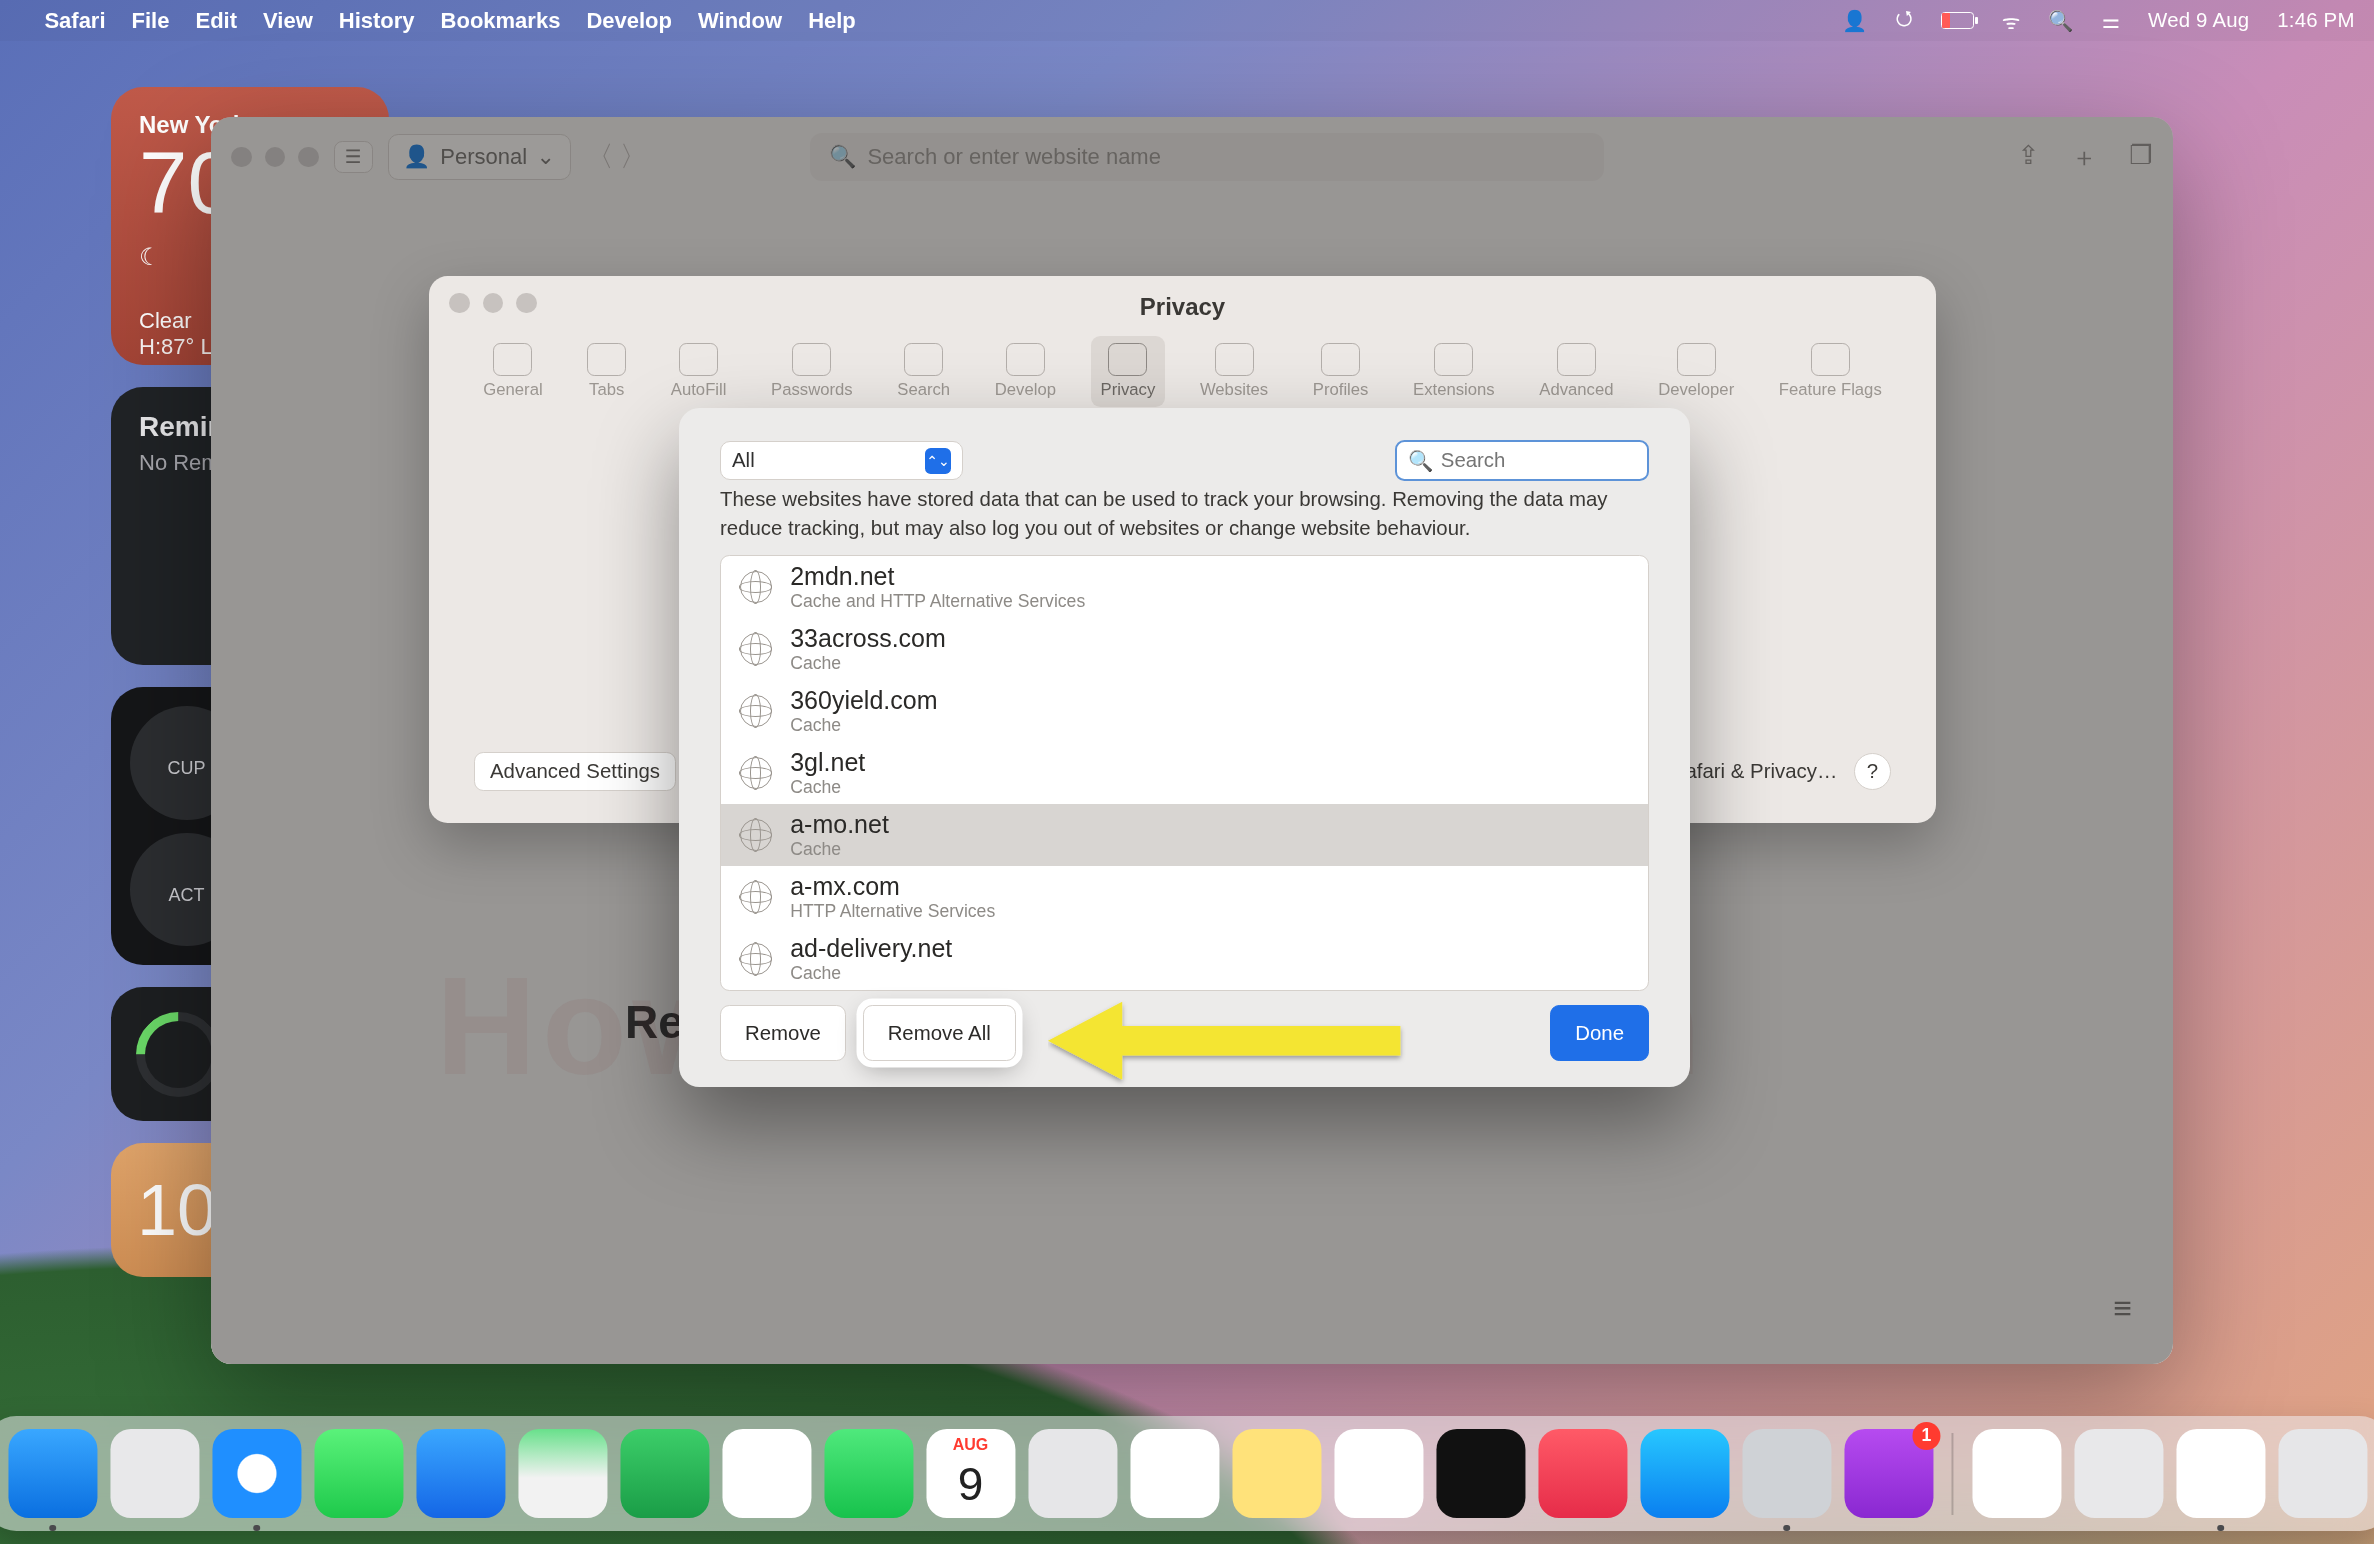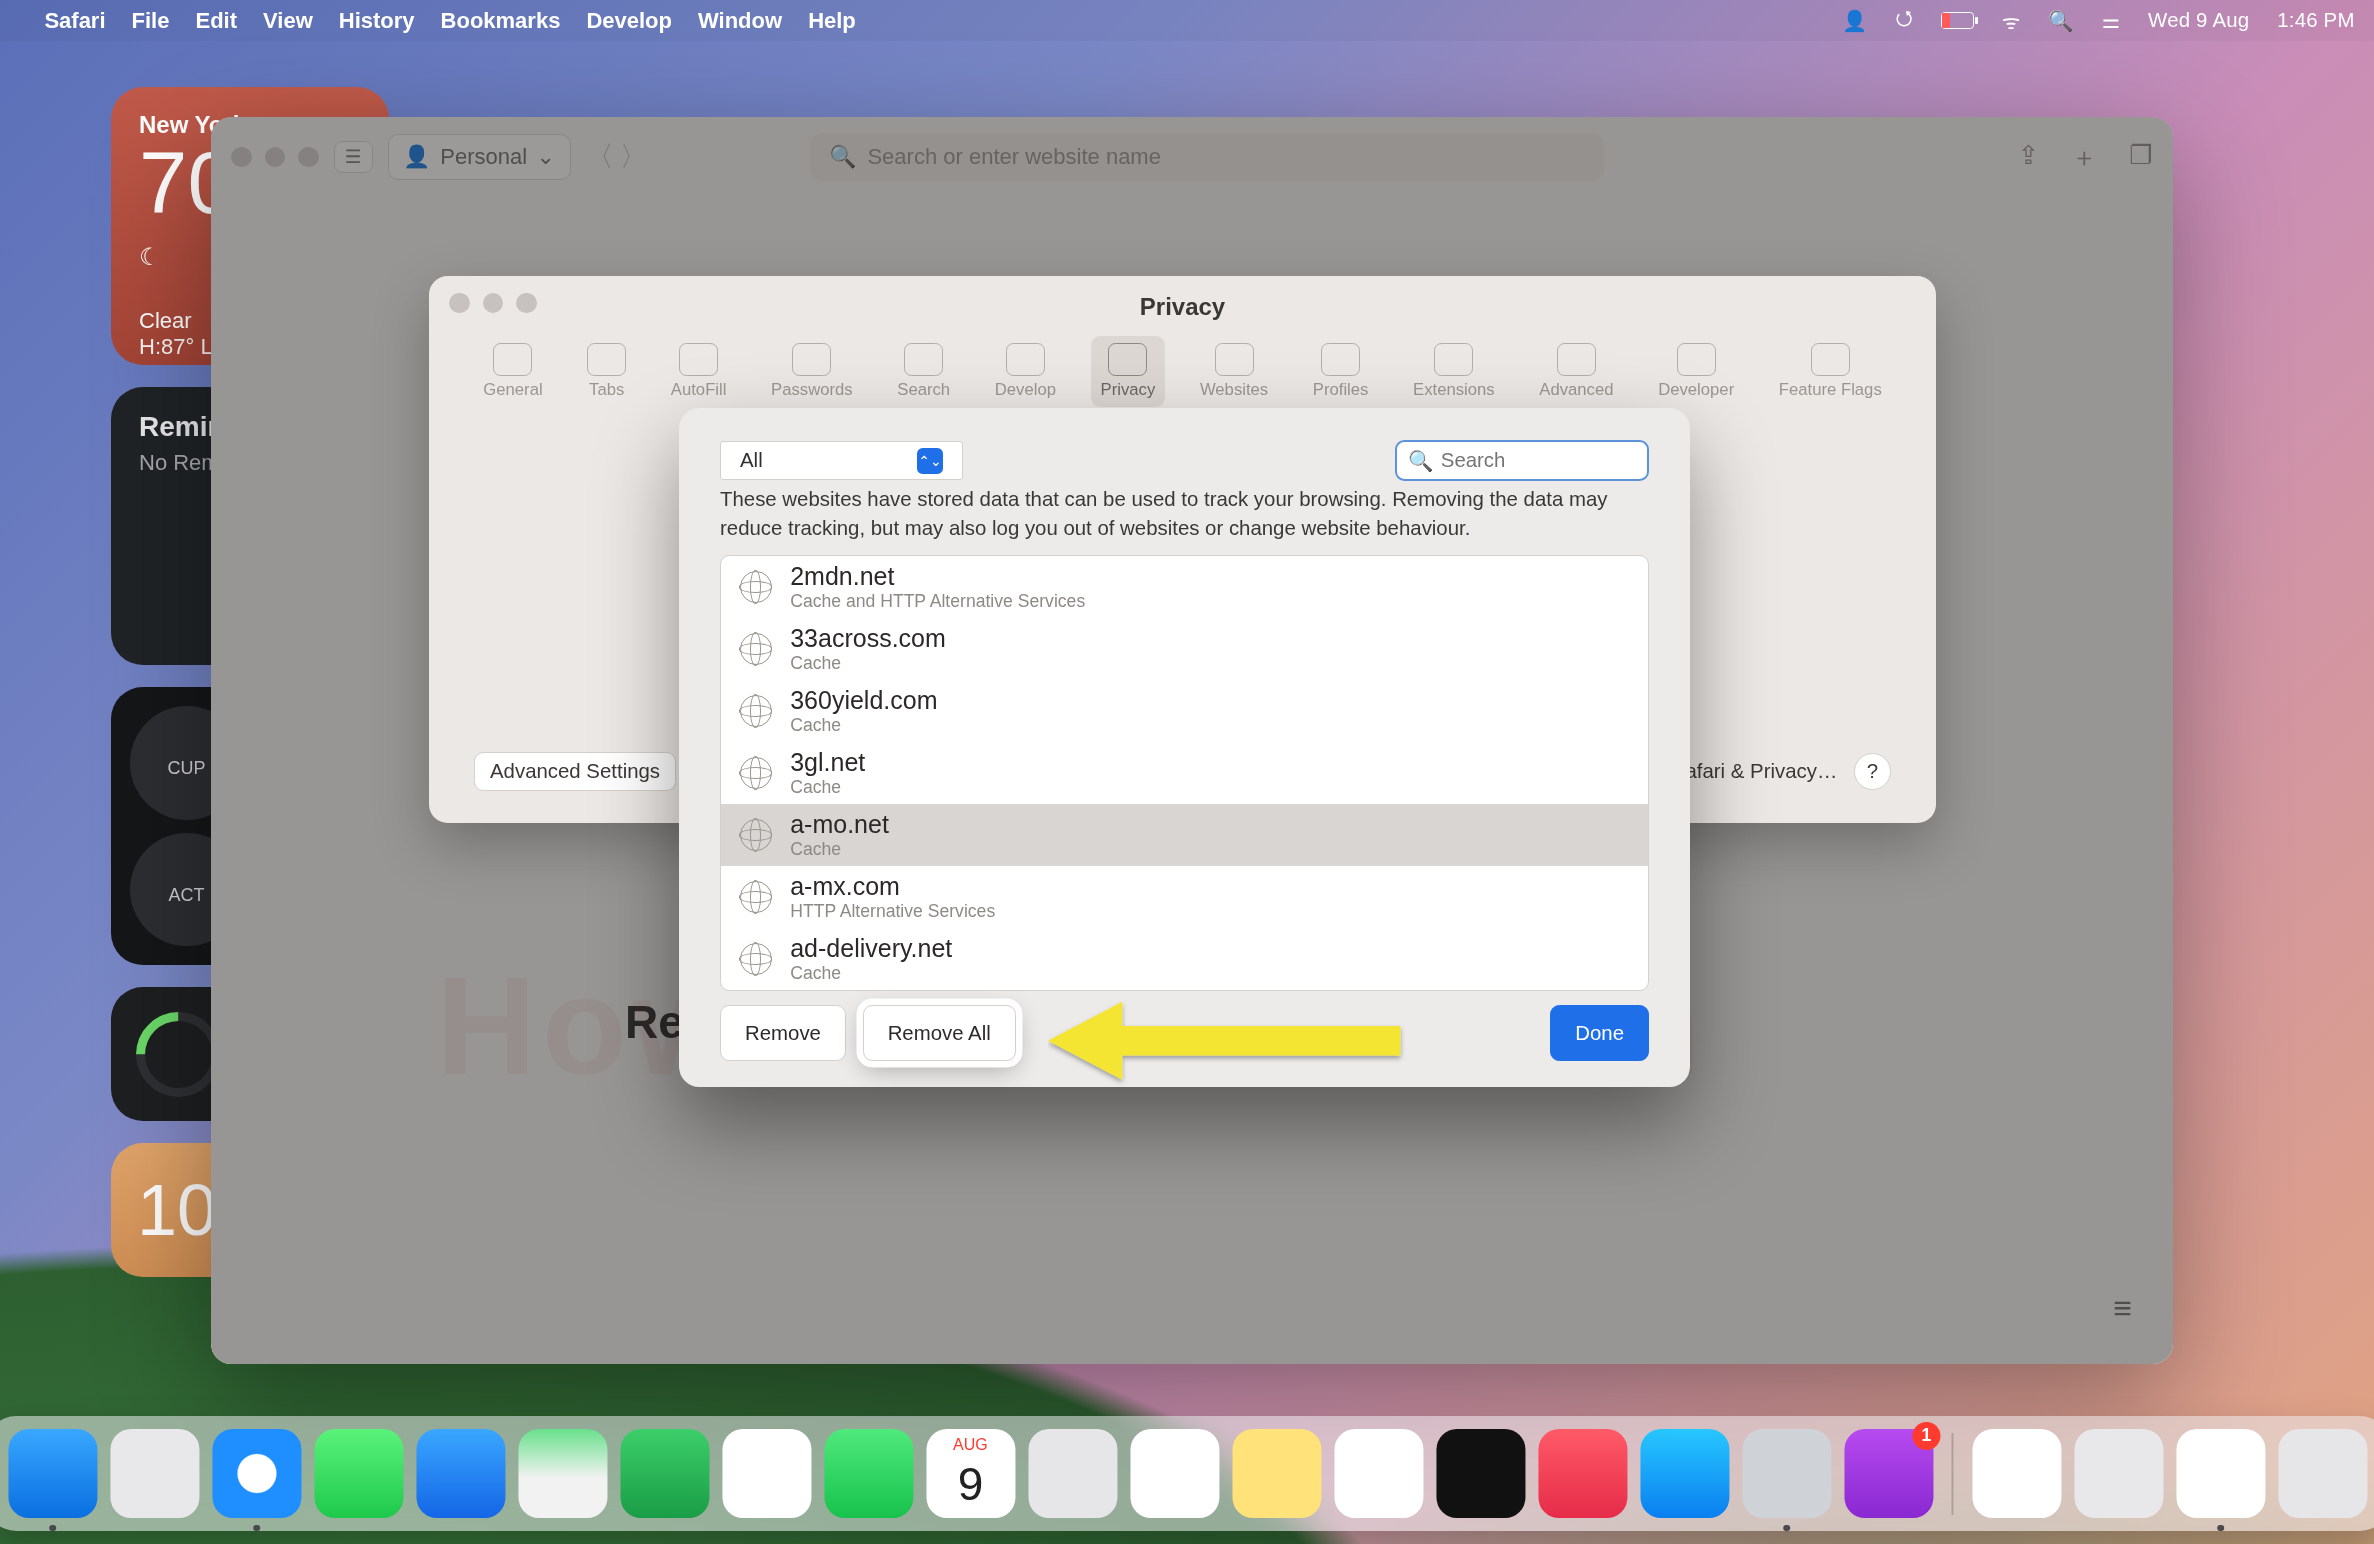--- a/index.html
+++ b/index.html
@@ -58,21 +58,21 @@
 .prefs .tab{display:flex;flex-direction:column;align-items:center;gap:3.7px;color:#9b9691;font-size:16.7px;padding:7.4px 9.3px;border-radius:9.3px}
 .prefs .tab.sel{background:#dcd7d3;color:#6b6763}
 .prefs .tab .ico{width:39px;height:33px;border:1.9px solid currentColor;border-radius:7.4px;opacity:.7}
 .prefs .bot{position:absolute;left:45px;bottom:32px;right:45px;display:flex;align-items:center}
 .prefs .pill{height:39px;padding:0 15px;border-radius:9.3px;background:#fff;border:0.9px solid #d5d0cb;font-size:20.4px;color:#3b3936;display:flex;align-items:center}
 .prefs .about{margin-left:auto;color:#3b3936;font-size:20.4px;margin-right:16.7px}
 .prefs .help{width:37px;height:37px;border-radius:50%;background:#fff;border:0.9px solid #d5d0cb;display:flex;align-items:center;justify-content:center;font-size:20.4px;color:#3b3936}
 
 .sheet{position:absolute;left:679px;top:408px;width:1011px;height:679px;border-radius:20.4px;background:#ecebea;z-index:9;box-shadow:0 37px 83px rgba(0,0,0,.4);padding:32px 41px 28px}
 .sheet .row1{display:flex;align-items:center;gap:18.6px}
-.sheet .filter{width:243px;height:39px;border-radius:3px;background:#fff;border:0.9px solid #d5d0cb;font-size:20.4px;color:#303030;padding:0 19px;display:flex;align-items:center;justify-content:space-between}
+.sheet .filter{width:243px;height:39px;border-radius:10px;background:#fff;border:0.9px solid #d5d0cb;font-size:20.4px;color:#303030;padding:0 11px;display:flex;align-items:center;justify-content:space-between}
 .sheet .filter .chev{width:26px;height:26px;border-radius:5.6px;background:#1f6fe8;color:#fff;display:flex;align-items:center;justify-content:center;font-size:14px}
 .sheet .search{margin-left:auto;width:254px;height:41px;border-radius:9.3px;border:2.8px solid #5d93d8;background:#fff;display:flex;align-items:center;padding:0 11px;gap:7.4px;color:#8d8a86;font-size:20.4px}
 .sheet .search input{border:none;outline:none;font-size:20.4px;flex:1;background:transparent;color:#303030}
 .sheet .desc{margin-top:4px;font-size:20.4px;line-height:1.4;color:#3a3835}
 .list{margin-top:13px;border:0.9px solid #d5d0cb;border-radius:9.3px;background:#fff;height:436px;overflow:hidden}
 .li{display:flex;align-items:center;gap:18.6px;padding:9.3px 18.6px;height:62px}
 .li.sel{background:#d8d5d2}
 .li .globe{width:32px;height:32px;border-radius:50%;border:1.9px solid #9a958f;position:relative;flex:0 0 32px}
 .li .globe::before,.li .globe::after{content:'';position:absolute;border:1.4px solid #9a958f}
 .li .globe::before{left:9.3px;right:9.3px;top:-1.9px;bottom:-1.9px;border-radius:50%}
@@ -111,21 +111,21 @@
 .d-fre{background:#fff}
 .d-tv{background:#111}
 .d-music{background:linear-gradient(180deg,#ff5a67,#e62c49)}
 .d-store{background:linear-gradient(180deg,#27c7ff,#0a7ff0)}
 .d-set{background:#cfd2d6}
 .d-fb{background:linear-gradient(180deg,#b64bf0,#8a28d1)}
 .d-home{background:#fff}
 .d-du{background:#e8e8ea}
 .d-ss{background:#fff}
 .d-trash{background:#e6e6e8}
-.cal-top{position:absolute;top:7.4px;left:0;right:0;text-align:center;font-size:16px;font-weight:400;color:#ff3b30}
+.cal-top{position:absolute;top:7.4px;left:0;right:0;text-align:center;font-size:16px;font-weight:700;color:#ff3b30}
 .cal-day{position:absolute;top:28px;left:0;right:0;text-align:center;font-size:46px;font-weight:400;color:#222}
 </style>
 </head>
 <body>
 
 <div class="bg-hills"></div>
 
 <div class="menubar">
   <span class="apple"></span>
   <span class="app">Safari</span>

